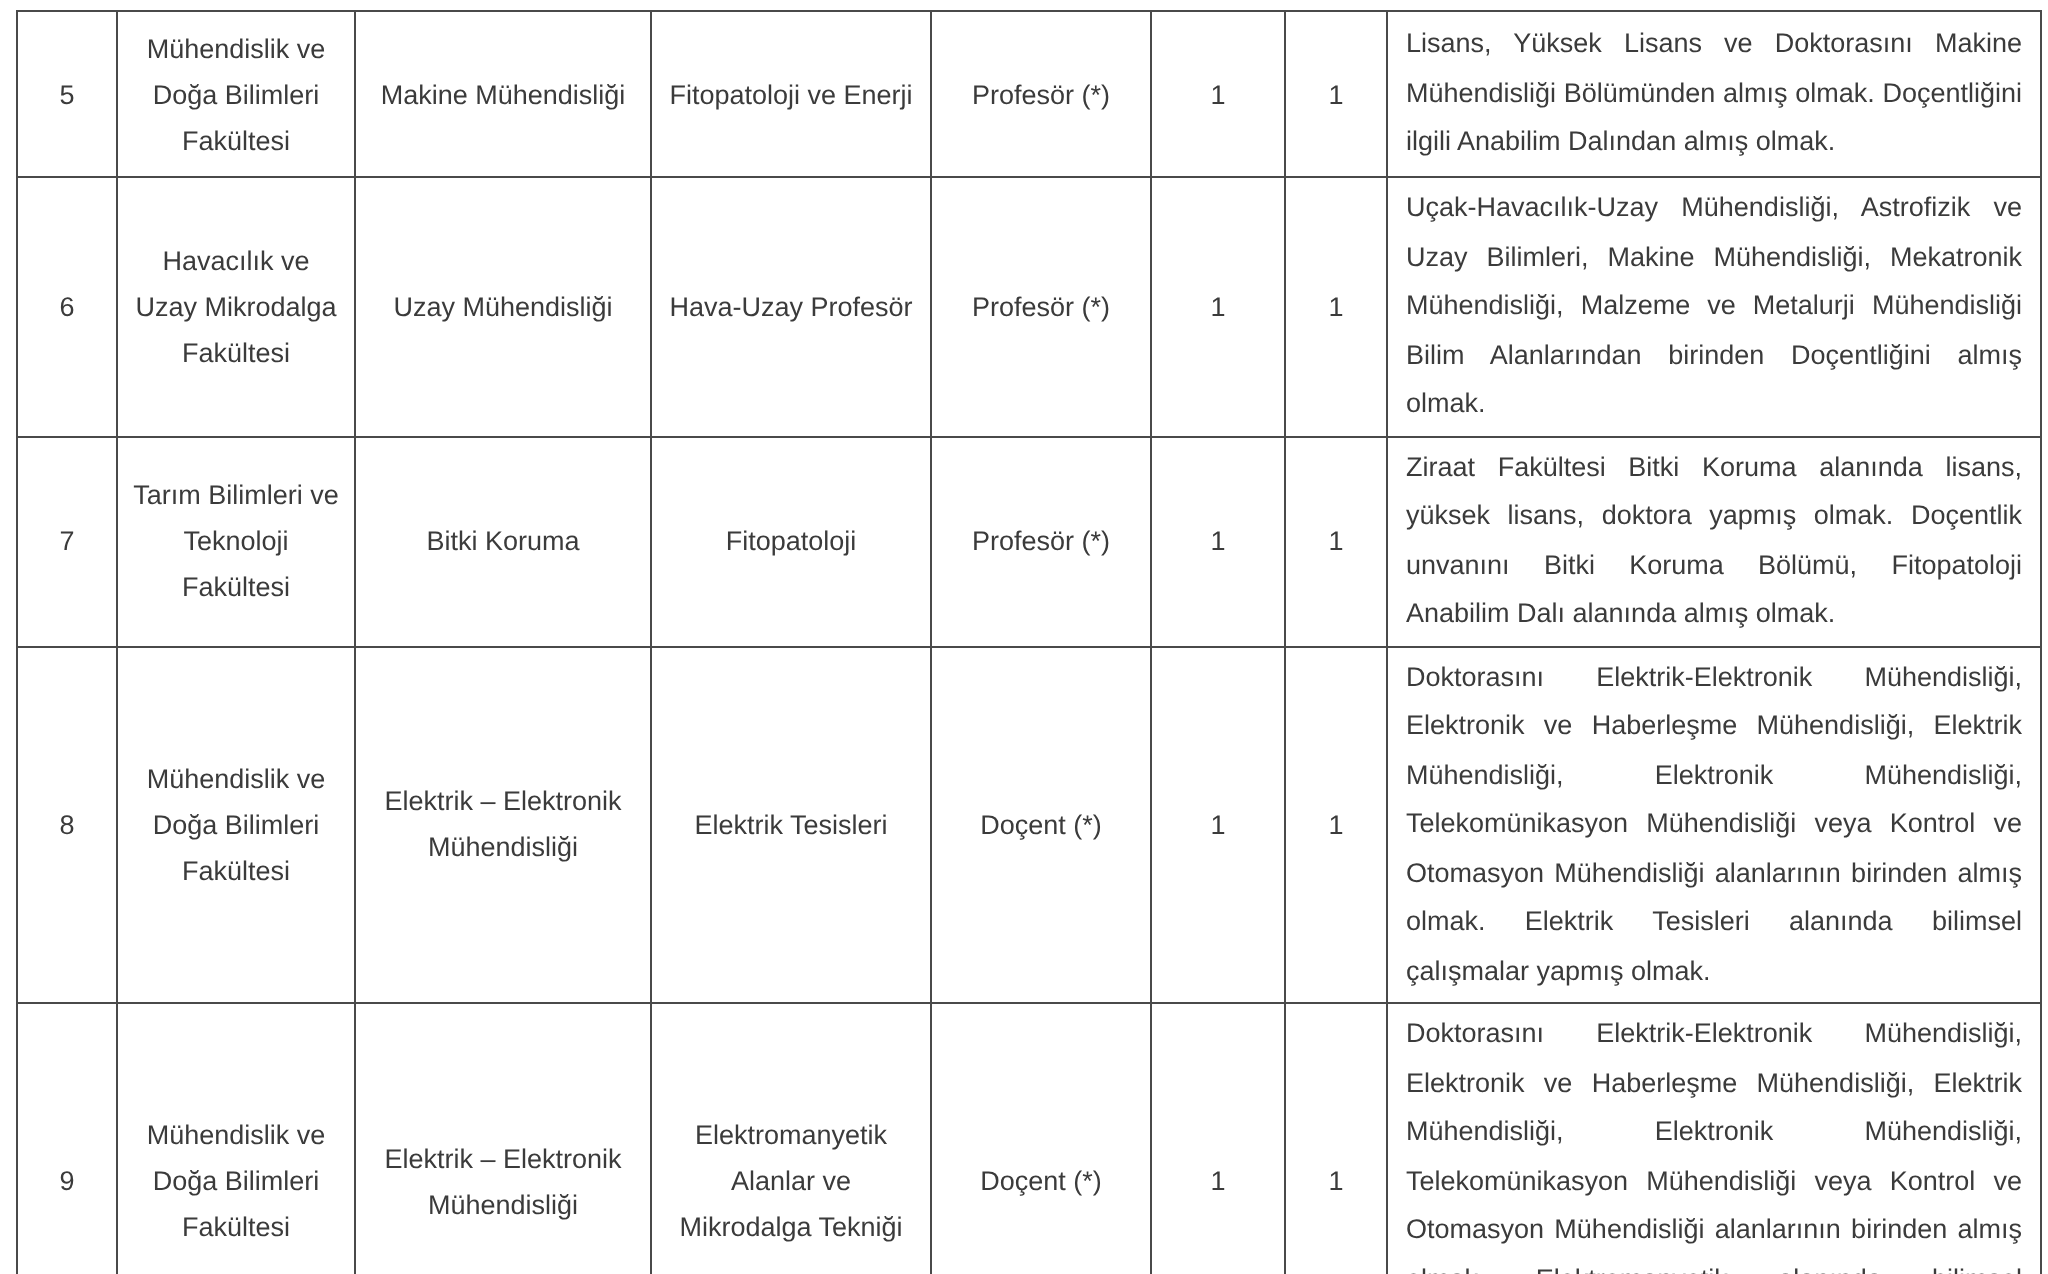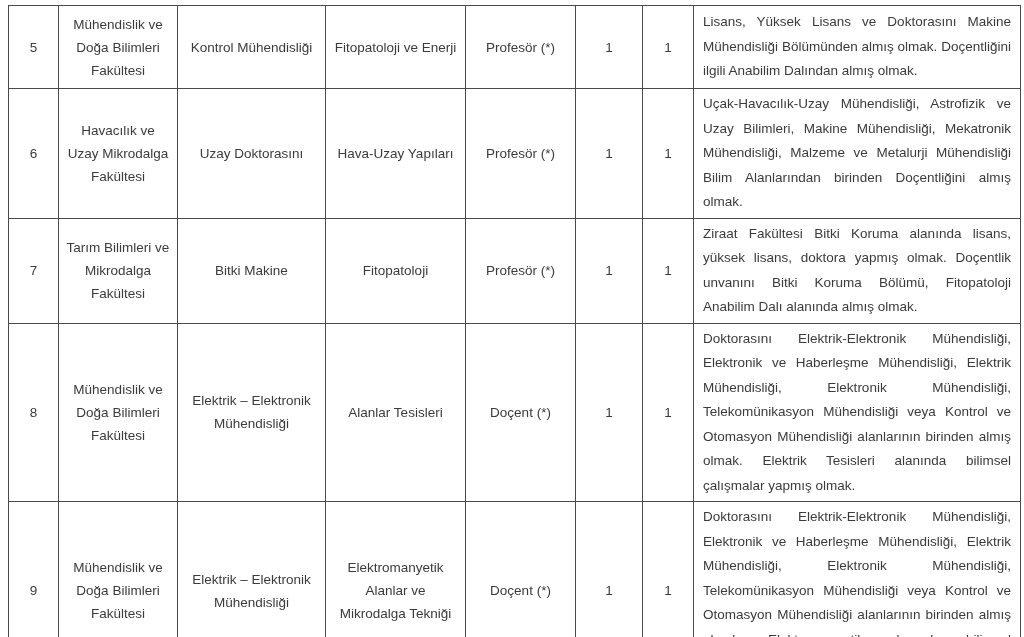--- a/index.html
+++ b/index.html
@@ -59,52 +59,52 @@
       <col style="width:140px">
       <col style="width:110px">
       <col style="width:67px">
       <col style="width:51px">
       <col style="width:327px">
     </colgroup>
     <tbody>
       <tr class="r-5">
         <td class="c">5</td>
         <td class="c">Mühendislik ve Doğa Bilimleri Fakültesi</td>
-        <td class="c">Kontrol Mühendisliği</td>
+        <td class="c">Makine Mühendisliği</td>
         <td class="c">Fitopatoloji ve Enerji</td>
         <td class="c">Profesör (*)</td>
         <td class="c">1</td>
         <td class="c">1</td>
         <td class="desc">Lisans, Yüksek Lisans ve Doktorasını Makine Mühendisliği Bölümünden almış olmak. Doçentliğini ilgili Anabilim Dalından almış olmak.</td>
       </tr>
       <tr class="r-6">
         <td class="c">6</td>
         <td class="c">Havacılık ve Uzay Mikrodalga Fakültesi</td>
-        <td class="c">Uzay Doktorasını</td>
-        <td class="c">Hava-Uzay Yapıları</td>
+        <td class="c">Uzay Mühendisliği</td>
+        <td class="c">Hava-Uzay Profesör</td>
         <td class="c">Profesör (*)</td>
         <td class="c">1</td>
         <td class="c">1</td>
         <td class="desc">Uçak-Havacılık-Uzay Mühendisliği, Astrofizik ve Uzay Bilimleri, Makine Mühendisliği, Mekatronik Mühendisliği, Malzeme ve Metalurji Mühendisliği Bilim Alanlarından birinden Doçentliğini almış olmak.</td>
       </tr>
       <tr class="r-7">
         <td class="c">7</td>
-        <td class="c">Tarım Bilimleri ve Mikrodalga Fakültesi</td>
-        <td class="c">Bitki Makine</td>
+        <td class="c">Tarım Bilimleri ve Teknoloji Fakültesi</td>
+        <td class="c">Bitki Koruma</td>
         <td class="c">Fitopatoloji</td>
         <td class="c">Profesör (*)</td>
         <td class="c">1</td>
         <td class="c">1</td>
         <td class="desc">Ziraat Fakültesi Bitki Koruma alanında lisans, yüksek lisans, doktora yapmış olmak. Doçentlik unvanını Bitki Koruma Bölümü, Fitopatoloji Anabilim Dalı alanında almış olmak.</td>
       </tr>
       <tr class="r-8">
         <td class="c">8</td>
         <td class="c">Mühendislik ve Doğa Bilimleri Fakültesi</td>
         <td class="c">Elektrik – Elektronik Mühendisliği</td>
-        <td class="c">Alanlar Tesisleri</td>
+        <td class="c">Elektrik Tesisleri</td>
         <td class="c">Doçent (*)</td>
         <td class="c">1</td>
         <td class="c">1</td>
         <td class="desc">Doktorasını Elektrik-Elektronik Mühendisliği, Elektronik ve Haberleşme Mühendisliği, Elektrik Mühendisliği, Elektronik Mühendisliği, Telekomünikasyon Mühendisliği veya Kontrol ve Otomasyon Mühendisliği alanlarının birinden almış olmak. Elektrik Tesisleri alanında bilimsel çalışmalar yapmış olmak.</td>
       </tr>
       <tr class="r-9">
         <td class="c">9</td>
         <td class="c">Mühendislik ve Doğa Bilimleri Fakültesi</td>
         <td class="c">Elektrik – Elektronik Mühendisliği</td>
         <td class="c">Elektromanyetik Alanlar ve Mikrodalga Tekniği</td>

